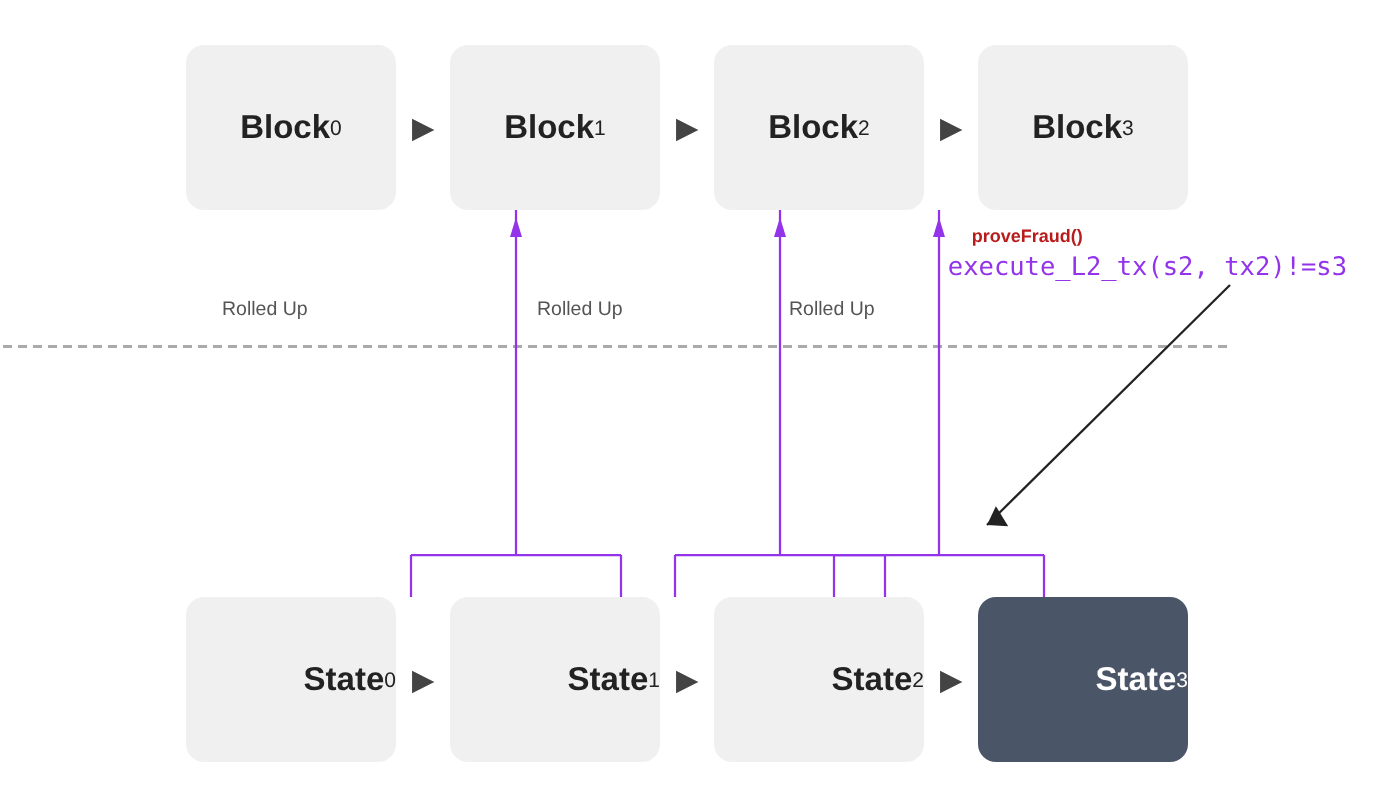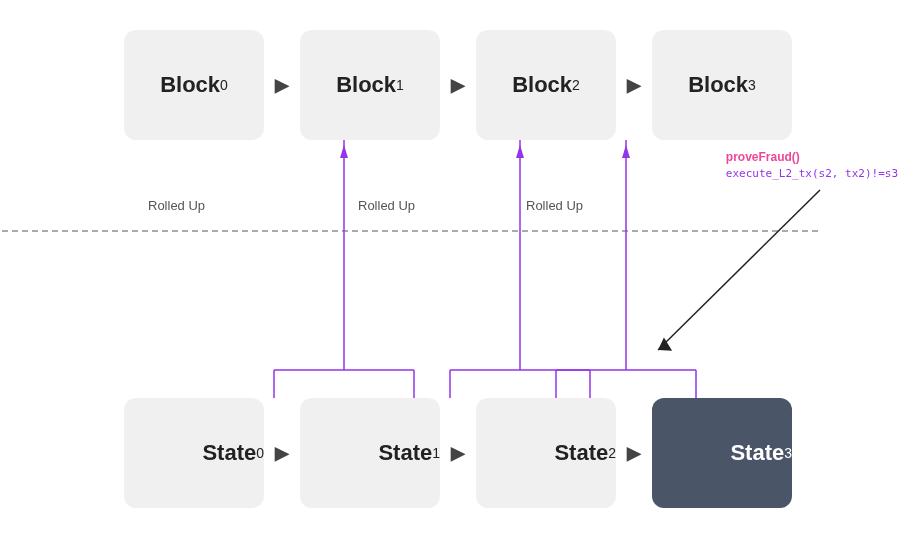--- a/index.html
+++ b/index.html
@@ -122,27 +122,28 @@
       position: absolute;
       right: 18px;
       top: 148px;
       text-align: left;
       font-size: 12px;
       line-height: 1.5;
     }
 
     .prove-fraud-title {
       font-weight: 600;
-      color: #ec4899;
+      color: #b91c1c;
+      margin-left: 16px;
     }
 
     .prove-fraud-code {
       color: #9333ea;
       font-family: monospace;
-      font-size: 11px;
+      font-size: 17px;
     }
 
     sub {
       font-size: 14px;
       vertical-align: sub;
       font-weight: 400;
     }
   </style>
 </head>
 <body>

